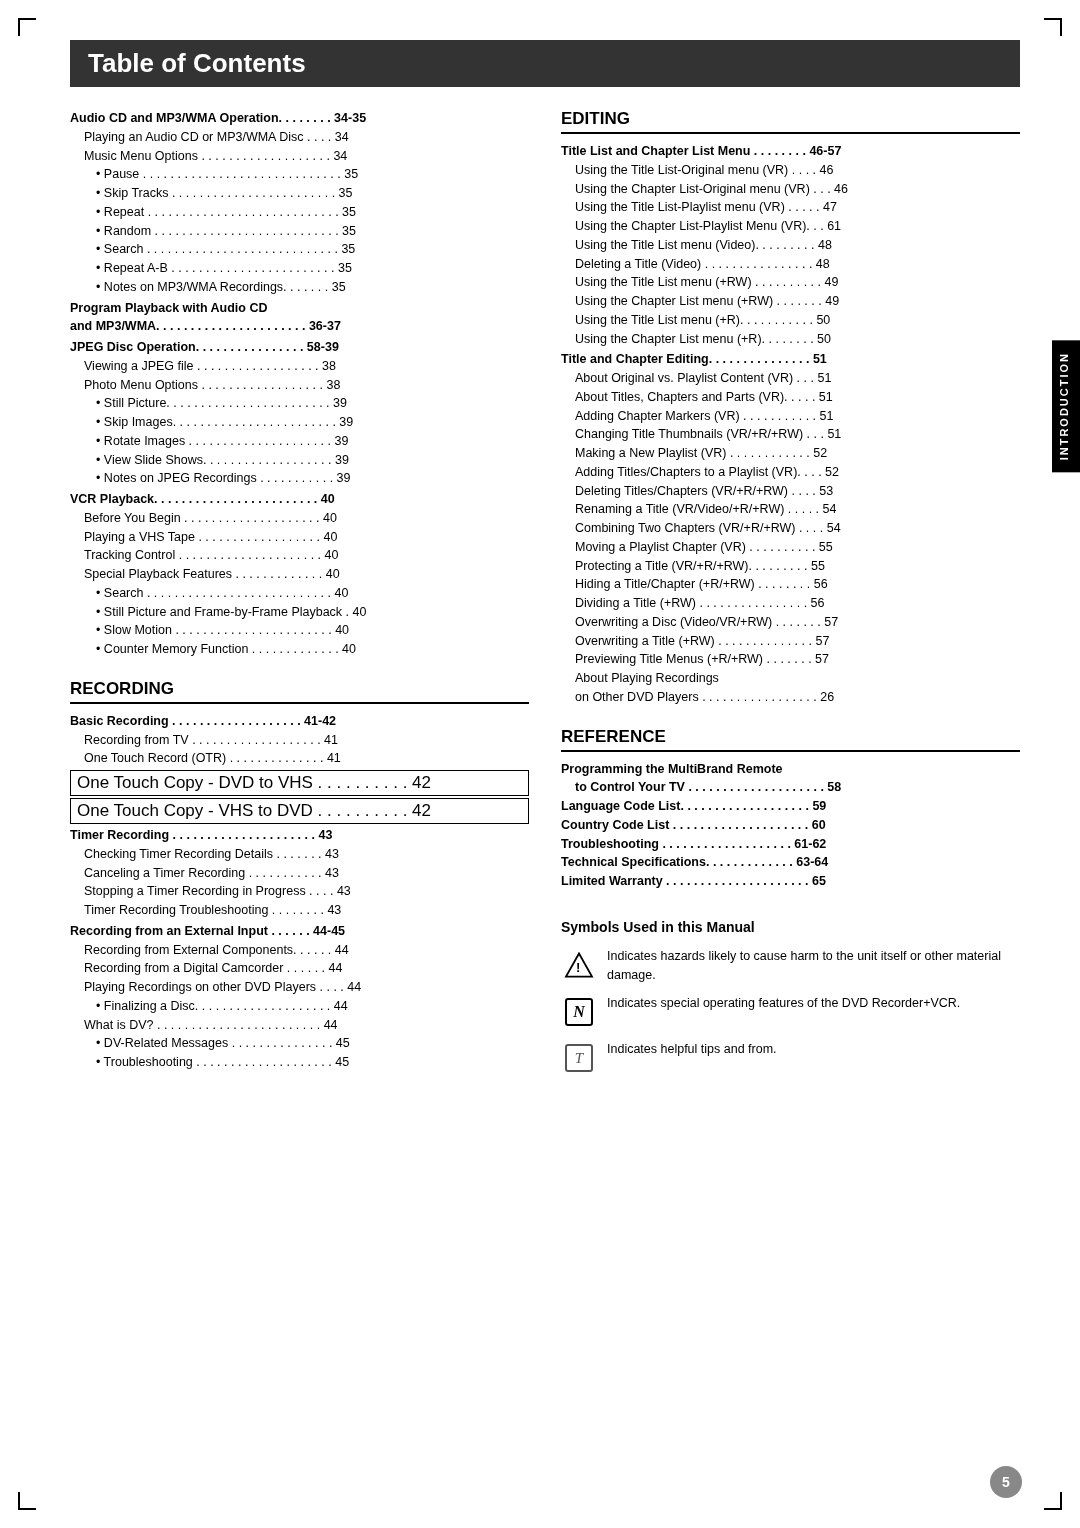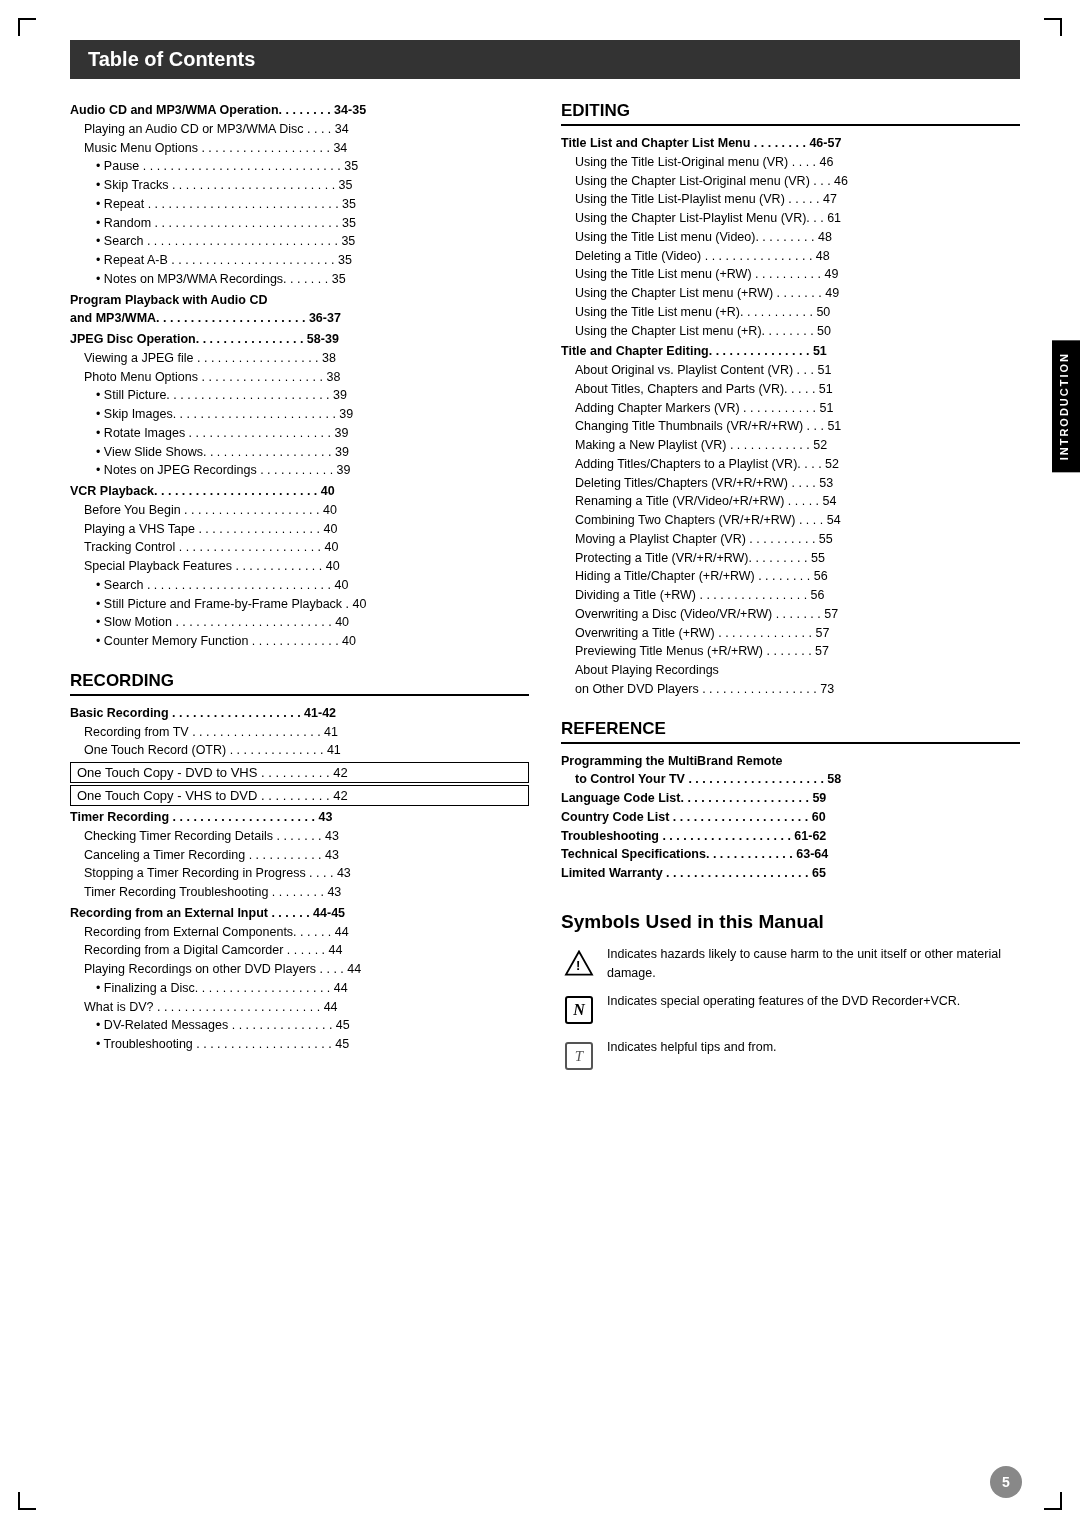--- a/index.html
+++ b/index.html
@@ -62,21 +62,21 @@
       align-items: center;
       justify-content: center;
       font-size: 14px;
       font-weight: bold;
     }
 
     
     .title-box {
       background: #333;
       color: #fff;
-      font-size: 20px;
+      font-size: 26px;
       font-weight: bold;
       padding: 8px 18px;
       margin-bottom: 22px;
       display: inline-block;
       width: 100%;
     }
 
     
     .two-col {
       display: flex;
@@ -109,27 +109,27 @@
     .toc-entry.indent2 { padding-left: 26px; }
     .toc-label { flex: 1; }
 
     
     .toc-boxed {
       border: 1px solid #000;
       padding: 2px 6px;
       margin: 2px 0;
       display: flex;
       justify-content: space-between;
-      font-size: 13px;
+      font-size: 17px;
     }
 
     
     .symbols-section { margin-top: 28px; }
     .symbols-title {
-      font-size: 19px;
+      font-size: 14px;
       font-weight: bold;
       margin-bottom: 12px;
     }
     .symbol-row {
       display: flex;
       align-items: flex-start;
       margin-bottom: 10px;
       gap: 10px;
     }
     .symbol-icon {
@@ -461,21 +461,21 @@
         <div class="toc-entry indent1">
           <span class="toc-label">Overwriting a Title (+RW) . . . . . . . . . . . . . . 57</span>
         </div>
         <div class="toc-entry indent1">
           <span class="toc-label">Previewing Title Menus (+R/+RW) . . . . . . . 57</span>
         </div>
         <div class="toc-entry indent1">
           <span class="toc-label">About Playing Recordings</span>
         </div>
         <div class="toc-entry indent1">
-          <span class="toc-label">on Other DVD Players . . . . . . . . . . . . . . . . . 73</span>
+          <span class="toc-label">on Other DVD Players . . . . . . . . . . . . . . . . . 26</span>
         </div>
       </div>
 
       <div class="section-header">REFERENCE</div>
 
       <div class="toc-group">
         <div class="toc-entry bold">
           <span class="toc-label">Programming the MultiBrand Remote</span>
         </div>
         <div class="toc-entry bold indent1">

